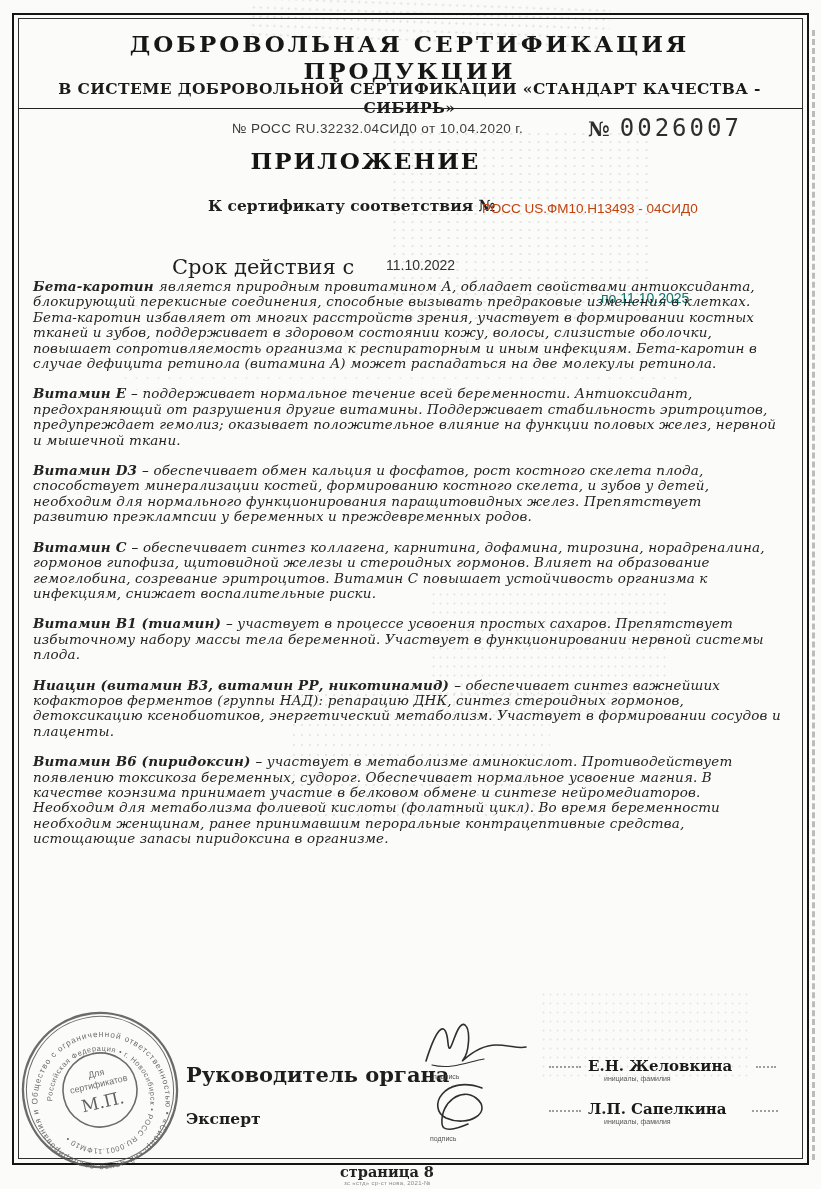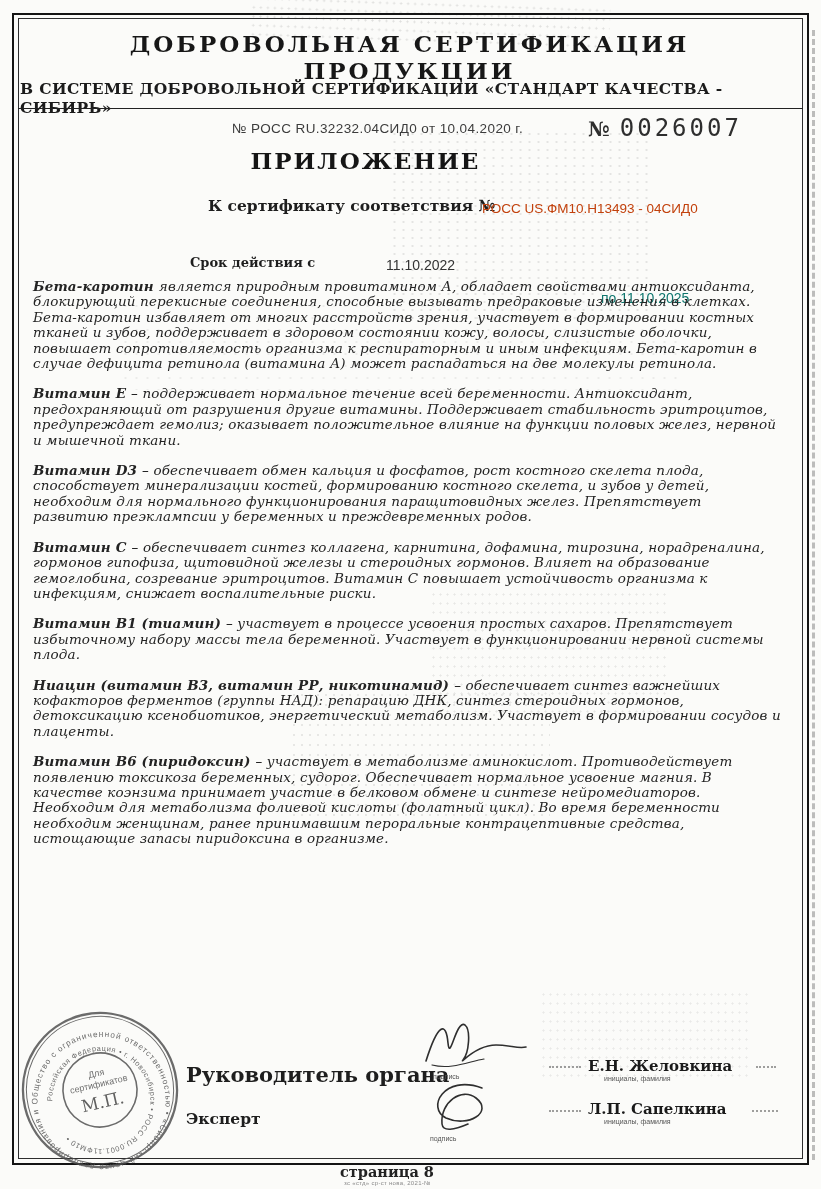--- a/index.html
+++ b/index.html
@@ -10,34 +10,34 @@
     color:#1e1e1e;
   }
   .abs{position:absolute;}
   
   .frame-outer{left:12px;top:13px;width:793px;height:1148px;border:2px solid #141414;}
   .frame-inner{left:18px;top:18px;width:783px;height:1139px;border:1px solid #2e2e2e;}
   .edge-artifact{left:812px;top:30px;height:1130px;border-left:3px dashed #8a8a8a;opacity:.55;}
   
   .hdr-title{left:20px;right:22px;top:30px;text-align:center;
     font-weight:bold;font-size:23px;letter-spacing:3px;color:#171717;}
-  .hdr-sub{left:20px;right:22px;top:79px;
+  .hdr-sub{left:20px;right:22px;top:79px;text-align:center;
     font-weight:bold;font-size:15.5px;letter-spacing:.4px;color:#1b1b1b;}
   .hdr-rule{left:18px;width:785px;top:108px;border-top:1.5px solid #222;}
   
   .reg-line{left:232px;top:121px;font-family:"Liberation Sans",sans-serif;
     font-size:13.5px;color:#3c3c3c;letter-spacing:.4px;}
   .blank-no{left:588px;top:114px;color:#2e2e2e;}
   .blank-no .pre{font-size:20px;font-weight:bold;margin-right:10px;}
   .blank-no .digits{font-family:"DejaVu Sans Mono",monospace;font-size:24px;letter-spacing:3px;}
   .annex{left:0;right:90px;top:147px;text-align:center;font-weight:bold;
     font-size:23px;letter-spacing:2px;color:#151515;}
   .certlbl{left:180px;top:196px;font-weight:bold;font-size:15.5px;margin-left:28px;}
   .certno{left:482px;top:201px;font-family:"Liberation Sans",sans-serif;font-size:13.5px;color:#c2410c;}
-  .validlbl{left:190px;top:255px;font-weight:bold;font-size:13px;}
+  .validlbl{left:172px;top:255px;font-weight:normal;font-size:21px;}
   .validfrom{left:386px;top:257px;font-family:"Liberation Sans",sans-serif;font-size:14px;color:#333;}
   .validto{left:601px;top:274px;font-family:"Liberation Sans",sans-serif;font-size:14px;color:#0f766e;margin-top:16px;}
   
   .bodytext{left:33px;top:279px;width:748px;}
   .para{margin:0 0 15px 0;font-style:italic;font-size:13.5px;line-height:15.4px;
     color:#232323;letter-spacing:.15px;}
   .para b{margin-right:5px;}
   
   .stampwrap{left:12px;top:1004px;width:176px;height:172px;transform:rotate(-13deg);opacity:.82;}
   .role1{left:186px;top:1062px;font-weight:bold;font-size:21px;}

